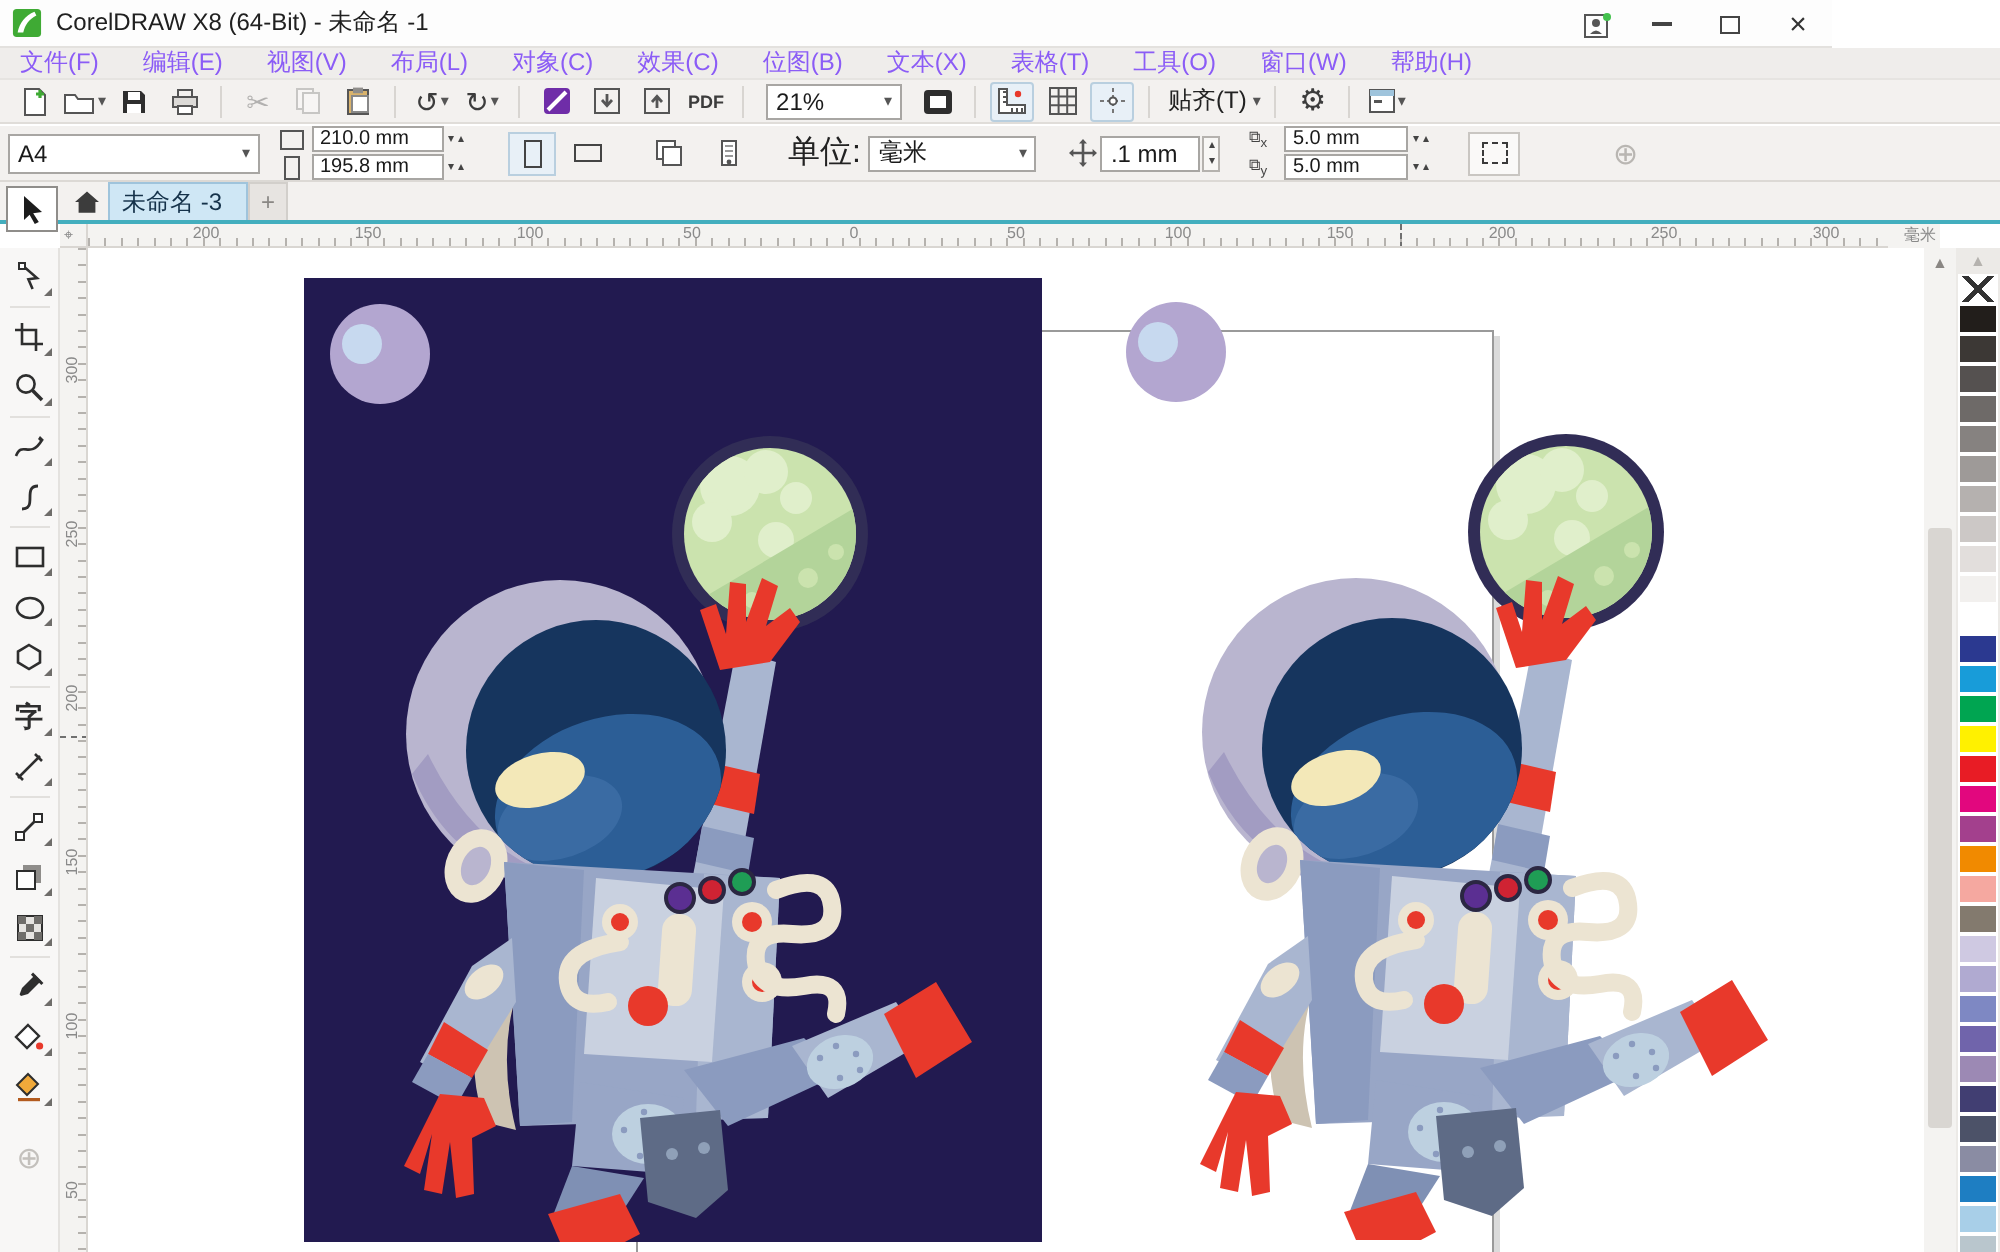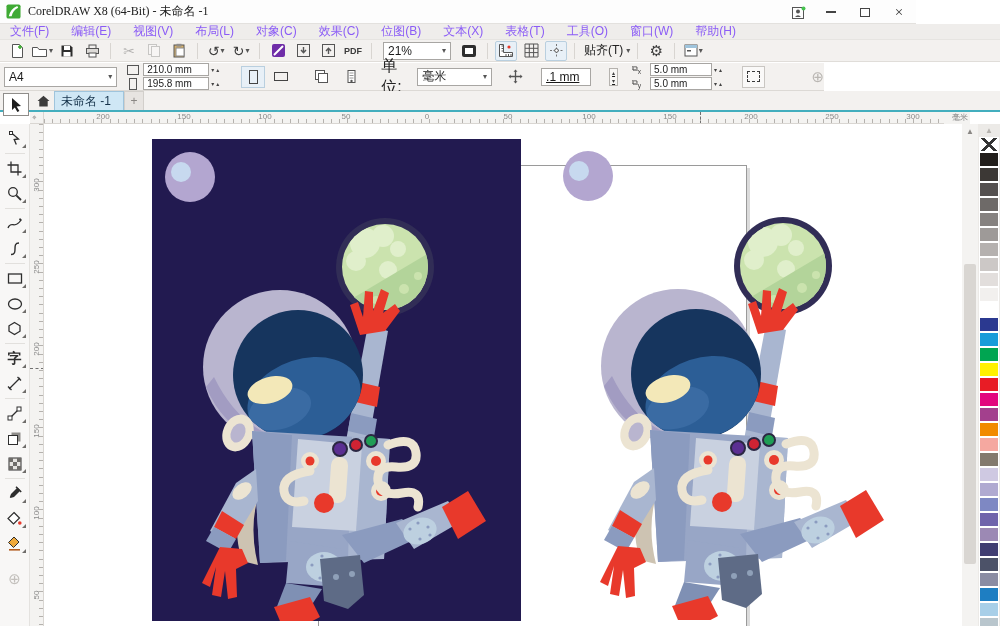--- a/index.html
+++ b/index.html
@@ -2,21 +2,21 @@
 <html><head>
 <meta charset="utf-8">
 <style>
   * { margin:0; padding:0; box-sizing:border-box; }
   html,body { width:1000px; height:626px; overflow:hidden; }
   #app { position:relative; width:1000px; height:626px; background:#fff;
          font-family:"Liberation Sans","DejaVu Sans",sans-serif; font-size:12px; color:#1a1a1a; }
 
   
   .titlebar { position:absolute; left:0; top:0; width:916px; height:24px; background:#fdfdfd;
-              border-bottom:1px solid #e3e1de; display:flex; align-items:center; padding-left:6px;font-family:Liberation Serif, serif; }
+              border-bottom:1px solid #e3e1de; display:flex; align-items:center; padding-left:6px; }
   .app-logo { width:15px; height:15px; margin-right:7px; }
   .title-text { font-size:12px; color:#202020; }
   .win-ctrls { position:absolute; right:0; top:0; height:24px; display:flex; align-items:center; }
   .wbtn { width:34px; height:24px; display:flex; align-items:center; justify-content:center; color:#333; cursor:default; }
   .user-btn { width:30px; }
   .min-glyph { width:10px; height:2px; background:#444; }
   .max-glyph { width:10px; height:9px; border:1px solid #444; }
   .close-glyph { font-size:15px; line-height:1; color:#333; }
 
   
@@ -34,38 +34,38 @@
   .disabled { opacity:.35; }
   .glyph { font-size:14px; color:#3c3c3c; line-height:1; }
   .combo { height:18px; background:#fff; border:1px solid #a8a6a3; display:flex; align-items:center;
            padding:0 4px; justify-content:space-between; }
   .zoom-combo { width:68px; margin:0 4px; }
   .pdf-label { font-size:9px; font-weight:bold; color:#3c3c3c; letter-spacing:0; }
   .snap-label { font-size:12px; color:#222; padding:0 2px; }
   .pressed { border:1px solid #b9cfdf; background:#e8f0f7; }
 
   
-  .propbar { position:absolute; left:0; top:63px; width:824px; height:28px; background:#f3f1ef;
+  .propbar { position:absolute; left:0; top:63px; width:1000px; height:28px; background:#f3f1ef;
              display:flex; align-items:center; padding-left:4px; border-bottom:1px solid #dcd9d5; }
   .page-size-combo { width:126px; height:20px; }
   .field { height:13px; background:#fff; border:1px solid #a8a6a3; font-size:10px; padding:0 3px;
            display:flex; align-items:center; }
   .wh-grid { display:grid; grid-template-columns:14px 66px 16px; grid-auto-rows:13px; gap:1px 2px; margin-left:10px; align-items:center; }
   .mini-ic { width:12px; height:10px; border:1px solid #555; }
   .mini-ic.tall { width:8px; height:12px; margin-left:2px; }
   .spin-pair { display:flex; font-size:6px; color:#444; gap:2px; line-height:1; }
   .orient { display:flex; gap:4px; margin-left:14px; }
   .obtn { width:24px; height:22px; display:flex; align-items:center; justify-content:center; }
   .rect-portrait { width:9px; height:14px; border:1.5px solid #444; }
   .rect-landscape { width:14px; height:9px; border:1.5px solid #444; }
   .pgbtns { display:flex; gap:6px; margin-left:16px; }
   .units-group { display:flex; align-items:center; margin-left:18px; gap:4px; }
   .units-label { font-size:16px; color:#222; }
   .units-combo { width:84px; height:18px; }
-  .nudge-group { display:flex; align-items:center; margin-left:16px; gap:18px;text-decoration:underline; }
+  .nudge-group { display:flex; align-items:center; margin-left:16px; gap:1px; }
   .nudge-field { width:50px; height:18px; }
   .vspin { display:flex; flex-direction:column; font-size:6px; line-height:1; color:#444;
            border:1px solid #b5b2ae; background:#f8f7f5; padding:1px 2px; gap:2px; }
   .dup-grid { display:grid; grid-template-columns:16px 62px 16px; grid-auto-rows:13px; gap:1px 2px; margin-left:14px; align-items:center; }
   .dup-ic { font-size:8px; color:#444; }
   .treat-btn { width:26px; height:22px; margin-left:12px; display:flex; align-items:center; justify-content:center;
                border:1px solid #c9c6c2; background:#faf9f8; }
   .dashed-rect { width:13px; height:11px; border:1px dashed #3a3a3a; }
   .plus-circle { font-size:15px; color:#b9b6b2; margin-left:46px; }
 
@@ -398,21 +398,21 @@
   </div>
 
   <div class="tabrow">
     <div class="tabstrip">
       <div class="home-btn">
         <svg width="13" height="12" viewBox="0 0 13 12">
             <path d="M6.5,0.8 L12.5,6 h-1.8 v5.4 h-8.4 V6 H0.5 Z" fill="#3c3c3c"></path>
           </svg>
       </div>
       <div class="doc-tab">
-        <span>未命名 -1</span>
+        <span>未命名 -3</span>
       </div>
       <div class="newtab-btn">
           <span>+</span>
         </div>
     </div>
   </div>
   <div class="pickbox" style="top:93px">
     <svg width="13" height="15" viewBox="0 0 13 15">
         <path d="M2,1 L11,9 L6.6,9.6 L9.4,14 L7.4,15 L4.8,10.4 L2,13 Z" fill="#1c1c1c"></path>
       </svg>

